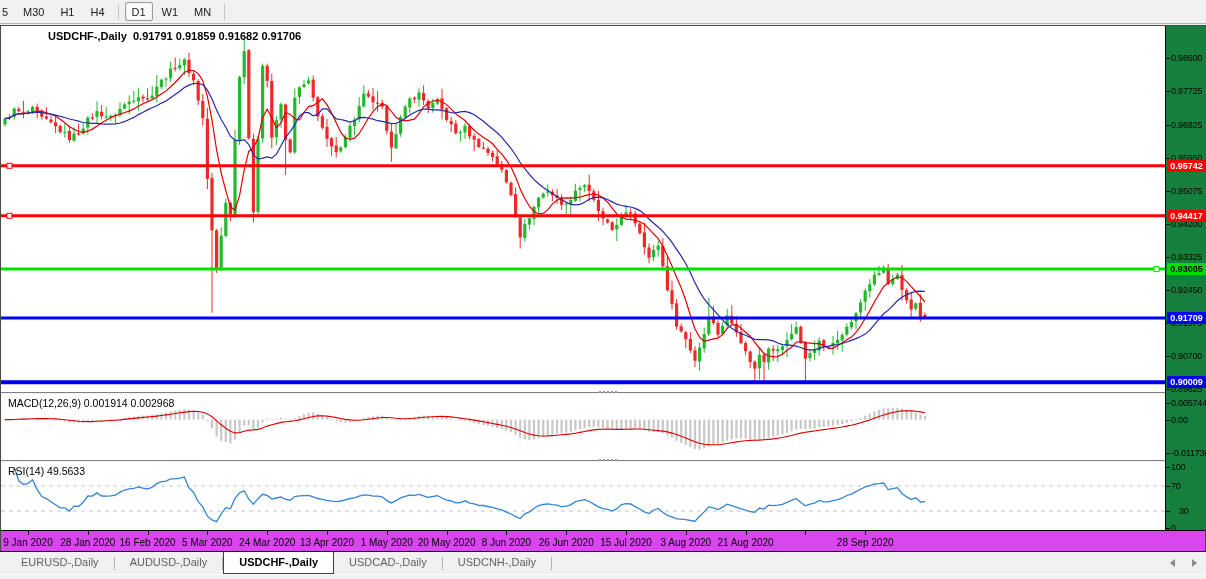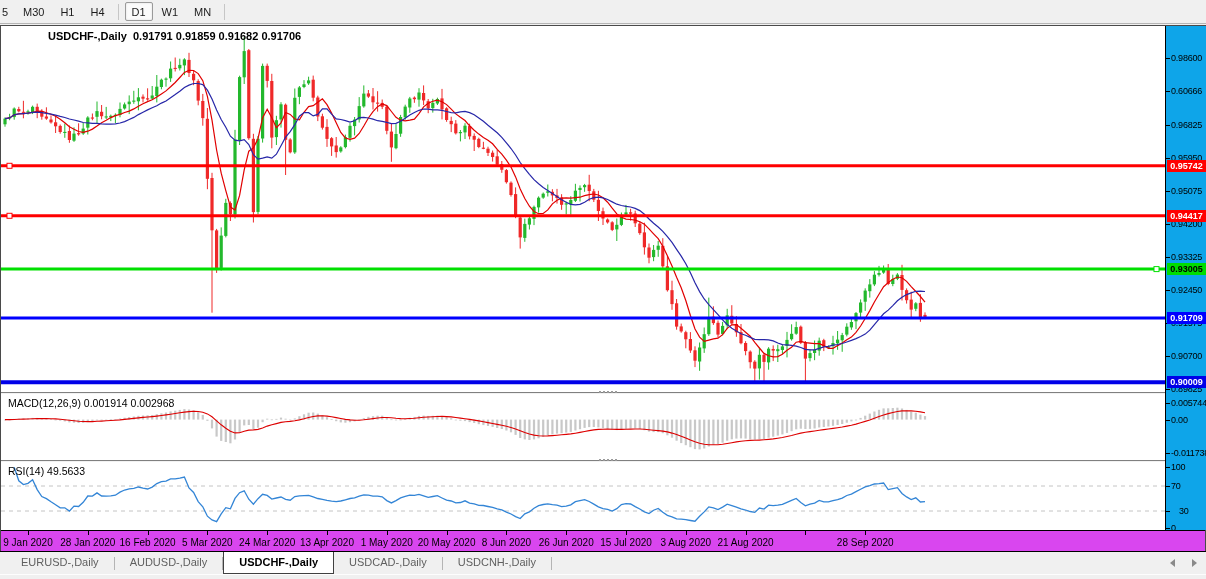--- a/index.html
+++ b/index.html
@@ -24,21 +24,21 @@
   #plot { position:absolute; left:0; top:0; width:1164px; height:504px; }
   #plot svg { display:block; }
 
   .panel-title { position:absolute; font-size:11px; color:#000; white-space:pre; z-index:5; }
   #main-title { left:7px; top:4px; font-weight:700;padding-left:40px; }
   #macd-title { left:7px; top:371px; font-weight:400; font-size:10.5px; }
   #rsi-title  { left:7px; top:439px; font-weight:400; font-size:10.5px; }
 
   
   #axis-col { position:absolute; left:1164px; top:0; width:41px; height:504px;
-              border-left:1px solid #000; background:#0ea5e9; }
+              border-left:1px solid #000; background:#15803d; }
   .axis-label { position:absolute; left:5px; font-size:9px; letter-spacing:-0.2px;
                 color:#000; white-space:nowrap; transform:translateY(-50%); }
   .axis-tick { position:absolute; left:0; width:4px; height:1px; background:#000; }
   .price-badge { position:absolute; left:1px; width:39px; height:12px; line-height:12px;
                  font-size:9px; font-weight:700; text-align:center;
                  transform:translateY(-50%); z-index:6; }
 
   
   #date-strip { position:absolute; left:0; top:504px; width:1204px; height:21px;
                 background:#d946ef; border-top:1px solid #000; }
@@ -1126,21 +1126,21 @@
       </div>
 
     <div class="panel-title" id="main-title">USDCHF-,Daily  0.91791 0.91859 0.91682 0.91706</div>
     <div class="panel-title" id="macd-title">MACD(12,26,9) 0.001914 0.002968</div>
     <div class="panel-title" id="rsi-title">RSI(14) 49.5633</div>
 
     <div id="axis-col">
         <div class="axis-tick" style="top: 32px;"></div>
         <div class="axis-label" style="top: 32px;">0.98600</div>
         <div class="axis-tick" style="top: 65.0188px;"></div>
-        <div class="axis-label" style="top: 65.0188px;">0.60666</div>
+        <div class="axis-label" style="top: 65.0188px;">0.97725</div>
         <div class="axis-tick" style="top: 98.981px;"></div>
         <div class="axis-label" style="top: 98.981px;">0.96825</div>
         <div class="axis-tick" style="top: 132px;"></div>
         <div class="axis-label" style="top: 132px;">0.95950</div>
         <div class="axis-tick" style="top: 165.019px;"></div>
         <div class="axis-label" style="top: 165.019px;">0.95075</div>
         <div class="axis-tick" style="top: 198.038px;"></div>
         <div class="axis-label" style="top: 198.038px;">0.94200</div>
         <div class="axis-tick" style="top: 231.056px;"></div>
         <div class="axis-label" style="top: 231.056px;">0.93325</div>

